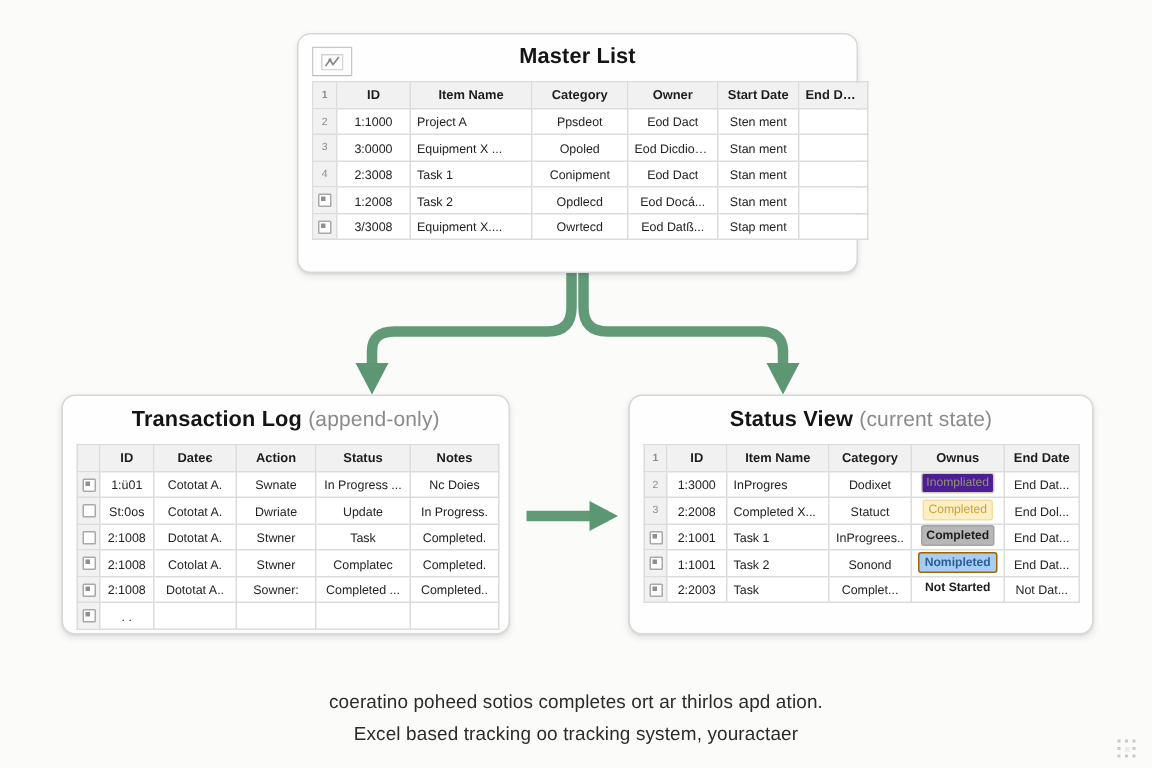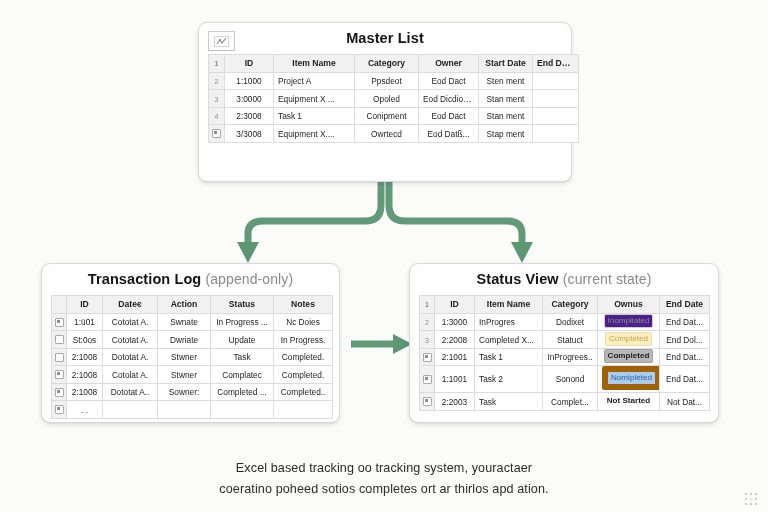--- a/index.html
+++ b/index.html
@@ -17,21 +17,21 @@
   .panel{
     position:absolute;
     background:#fefefe;
     border:1px solid #d8d8d8;
     border-radius:9px;
     box-shadow:0 2px 5px rgba(0,0,0,.10), 0 1px 1px rgba(0,0,0,.05);
     box-sizing:border-box;
   }
   #panel-master{left:198px;top:22px;width:374px;height:160px;}
   #panel-log{left:41px;top:263px;width:299px;height:160px;}
-  #panel-status{left:409px;top:263px;width:310px;height:160px;}
+  #panel-status{left:419px;top:263px;width:310px;height:160px;}
 
   .panel-title{
     text-align:center;
     font-size:14.5px;
     font-weight:bold;
     letter-spacing:.1px;
     color:#141414;
     padding-top:8px;
     padding-bottom:7px;
     line-height:1.1;
@@ -119,21 +119,21 @@
     font-size:8.1px;
     line-height:12px;
     white-space:nowrap;
     max-width:100%;
     overflow:hidden;
     text-overflow:ellipsis;
   }
   .badge.olive   {background:#4c1d95;color:#8e9470;border:1px solid #cfd3b4;}
   .badge.amber   {background:#fdeec4;color:#c9a23c;border:1px solid #f2dda2;}
   .badge.gray    {background:#b7b7b7;color:#1d1d1d;border:1px solid #a3a3a3;font-weight:bold;}
-  .badge.blue    {background:#a9cdef;color:#2b5f9c;border:6px solid #a16207;font-weight:normal;}
+  .badge.blue    {background:#a9cdef;color:#2b5f9c;border:1px solid #a16207;font-weight:bold;}
   .badge.orange  {background:#fbe3ae;color:#d0a44c;border:1px solid #f0d08a;}
   .badge.plain   {background:transparent;color:#1d1d1d;border:1px solid transparent;font-weight:bold;}
 
   
   #arrows{position:absolute;left:0;top:0;width:768px;height:512px;pointer-events:none;}
 
   
   #caption{
     position:absolute;left:0;right:0;top:458px;
     text-align:center;
@@ -232,20 +232,29 @@
             <td class="rownum"><span class="ck num">4</span></td>
             <td>2:3008</td>
             <td class="left">Task 1</td>
             <td>Conipment</td>
             <td>Eod Dact</td>
             <td>Stan ment</td>
             <td></td>
           </tr>
           <tr>
             <td class="rownum"><span class="ck on"></span></td>
+            <td>1:2008</td>
+            <td class="left">Task 2</td>
+            <td>Opdlecd</td>
+            <td>Eod Docá...</td>
+            <td>Stan ment</td>
+            <td></td>
+          </tr>
+          <tr>
+            <td class="rownum"><span class="ck on"></span></td>
             <td>3/3008</td>
             <td class="left">Equipment X....</td>
             <td>Owrtecd</td>
             <td>Eod Datß...</td>
             <td>Stap ment</td>
             <td></td>
           </tr>
         </tbody>
     </table>
   </div>
@@ -390,22 +399,22 @@
             <td class="left">Task</td>
             <td>Complet...</td>
             <td><span class="badge plain">Not Started</span></td>
             <td>Not Dat...</td>
           </tr>
         </tbody>
     </table>
   </div>
 
   <div id="caption">
+    <div>coeratino poheed sotios completes ort ar thirlos apd ation.</div>
     <div>Excel based tracking oo tracking system, youractaer</div>
-    <div>coeratino poheed sotios completes ort ar thirlos apd ation.</div>
   </div>
 
   <svg id="resize-handle" viewBox="0 0 18 14">
     <g fill="#9a9a9a">
       <rect x="1" y="1" width="2" height="2"></rect>
         <rect x="6" y="1" width="2" height="2"></rect>
         <rect x="11" y="1" width="2" height="2"></rect>
       <rect x="1" y="6" width="2" height="2"></rect>
         <rect x="6" y="6" width="3" height="3" fill="#d8d8d8"></rect>
         <rect x="11" y="6" width="2" height="2"></rect>

